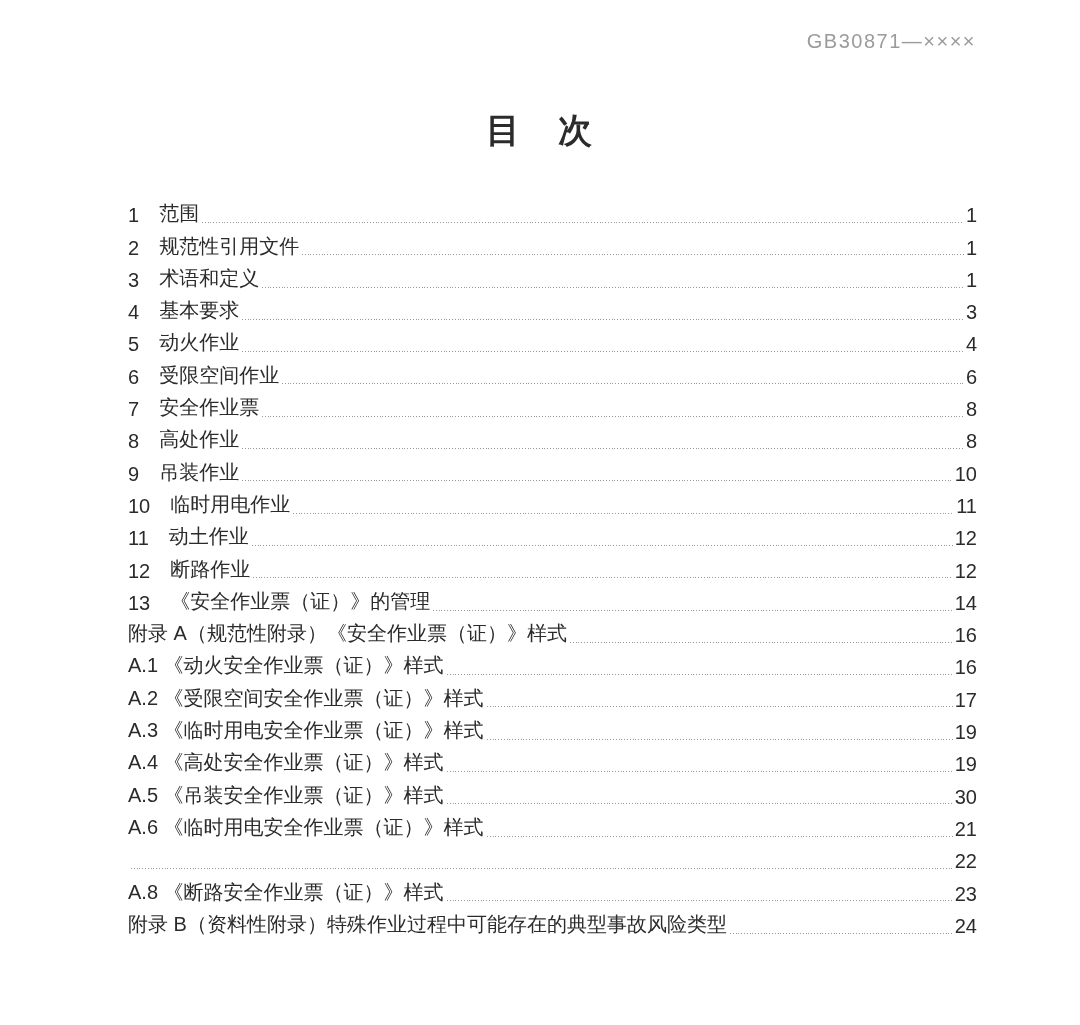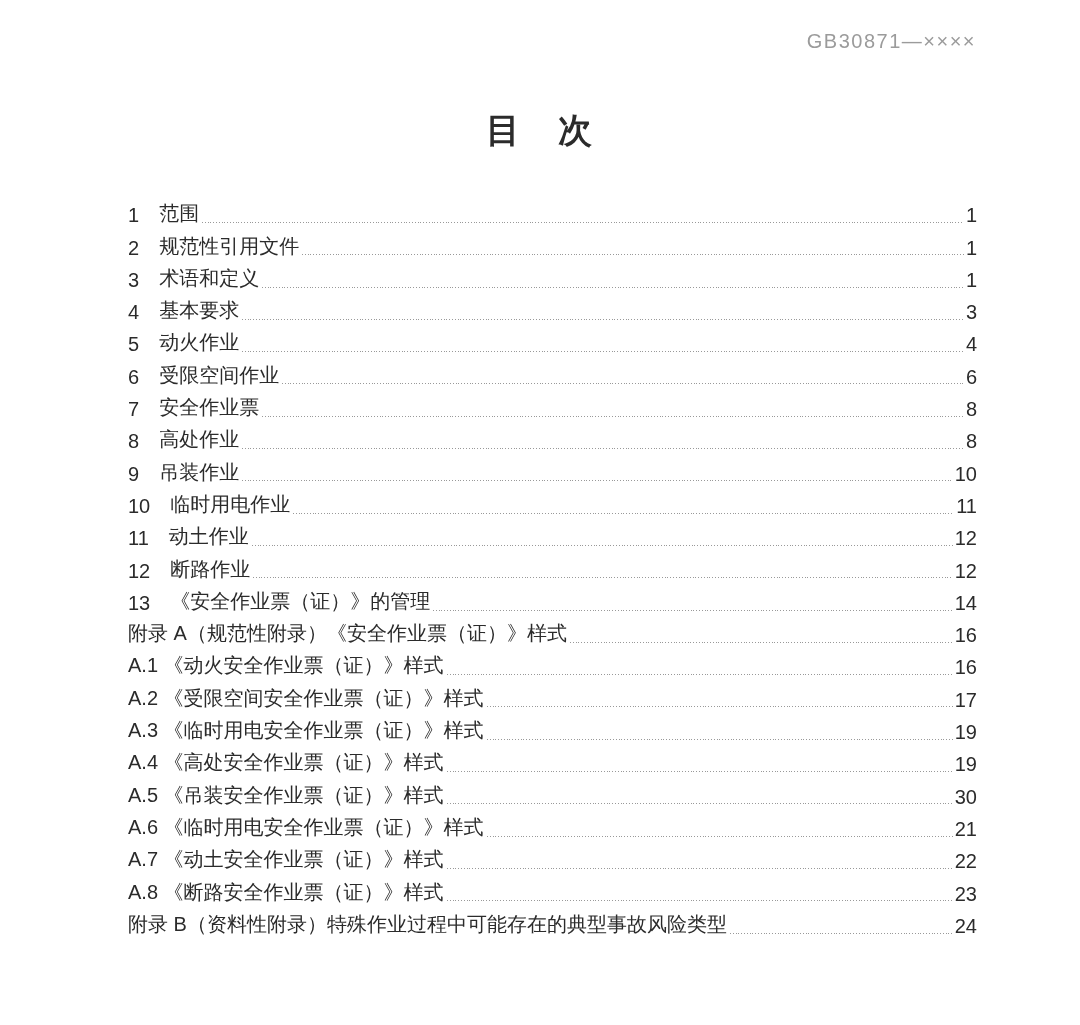--- a/index.html
+++ b/index.html
@@ -205,21 +205,20 @@
 
   <div class="toc-row">
 
     <span class="t">A.6 《临时用电安全作业票（证）》样式</span>
     <span class="leader"></span>
     <span class="page-num">21</span>
   </div>
 
   <div class="toc-row">
 
-    <span class="t">A.7 《动土安全作业票（证）》样式</span>
     <span class="leader"></span>
     <span class="page-num">22</span>
   </div>
 
   <div class="toc-row">
 
     <span class="t">A.8 《断路安全作业票（证）》样式</span>
     <span class="leader"></span>
     <span class="page-num">23</span>
   </div>

